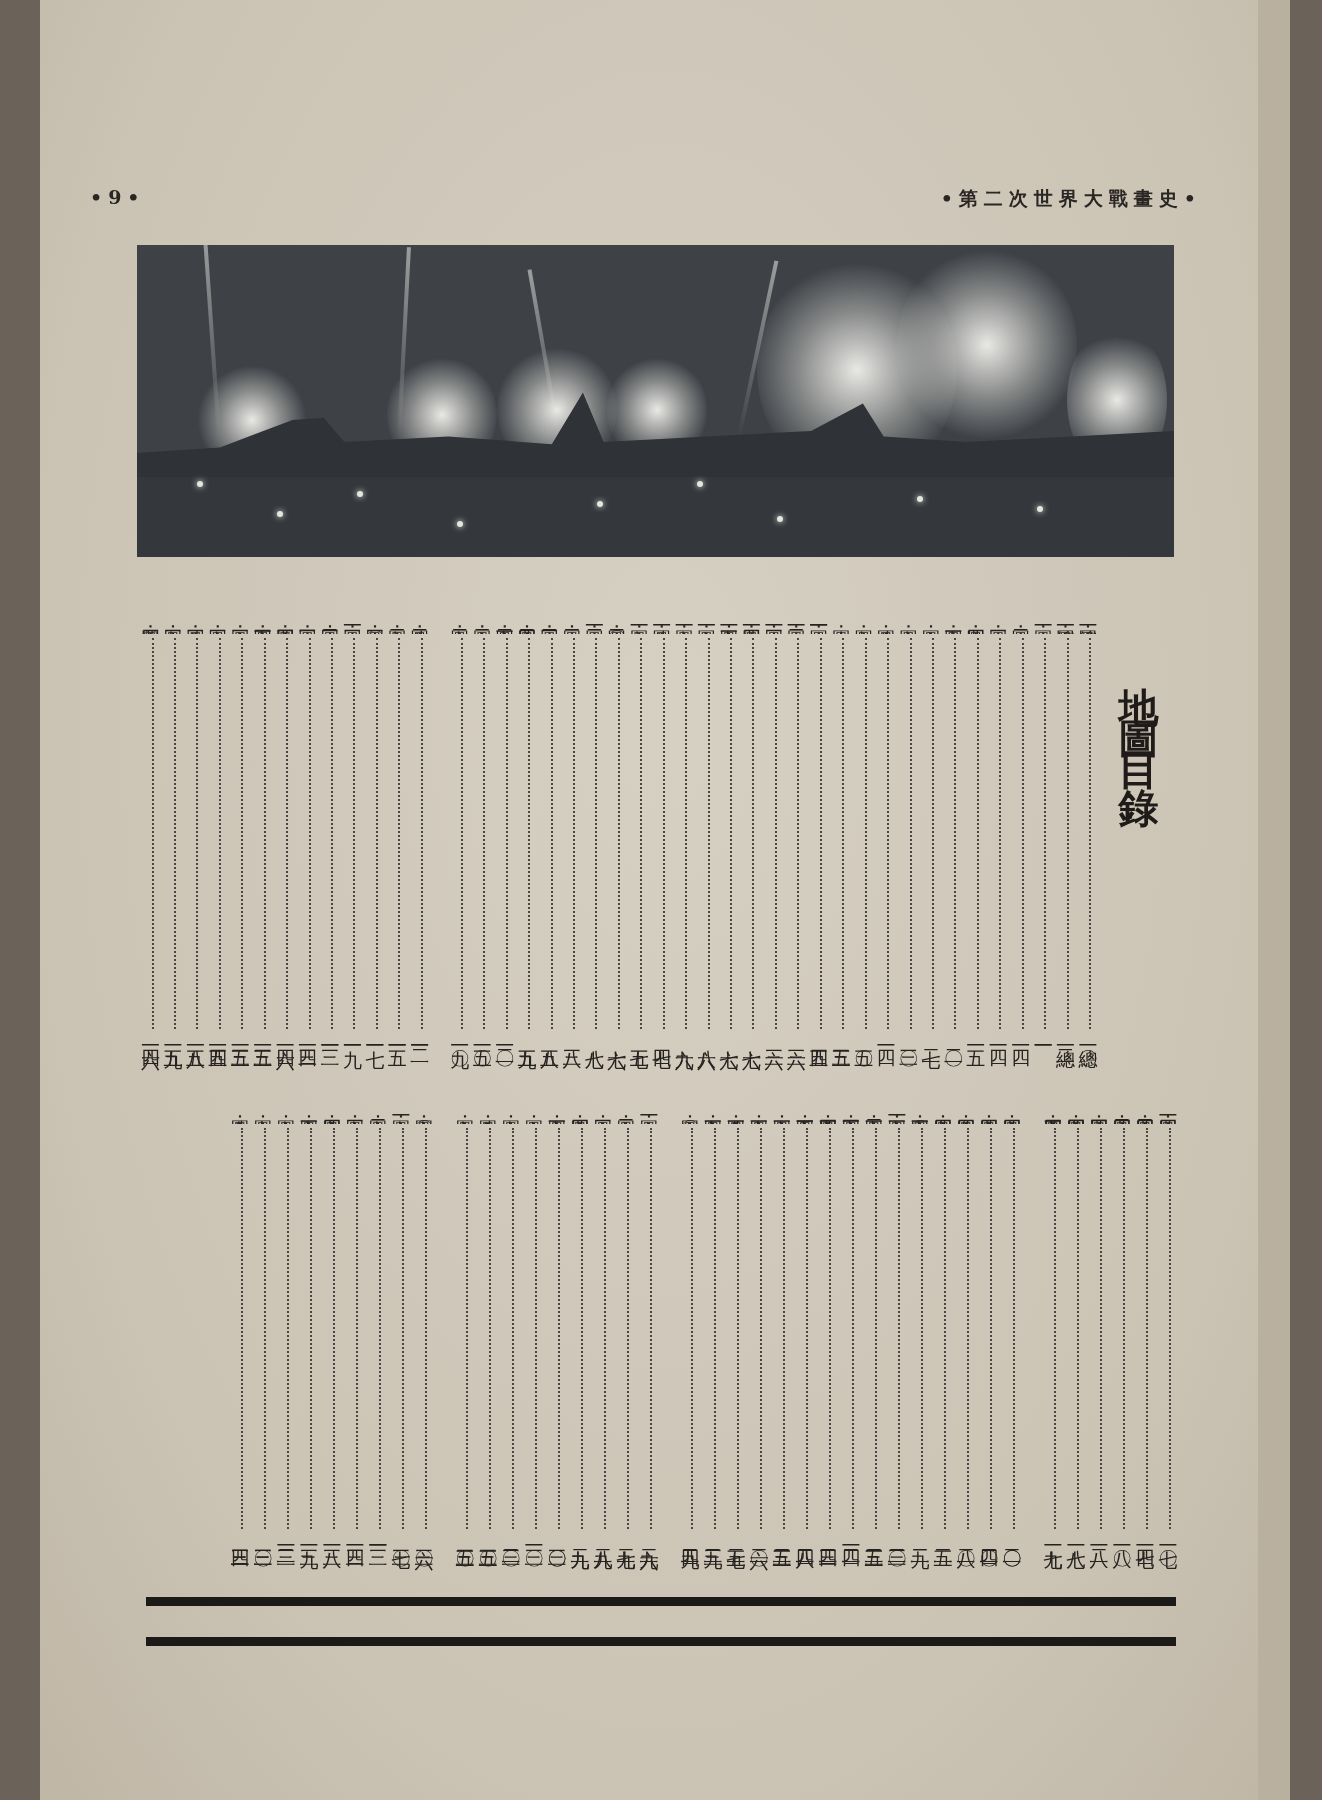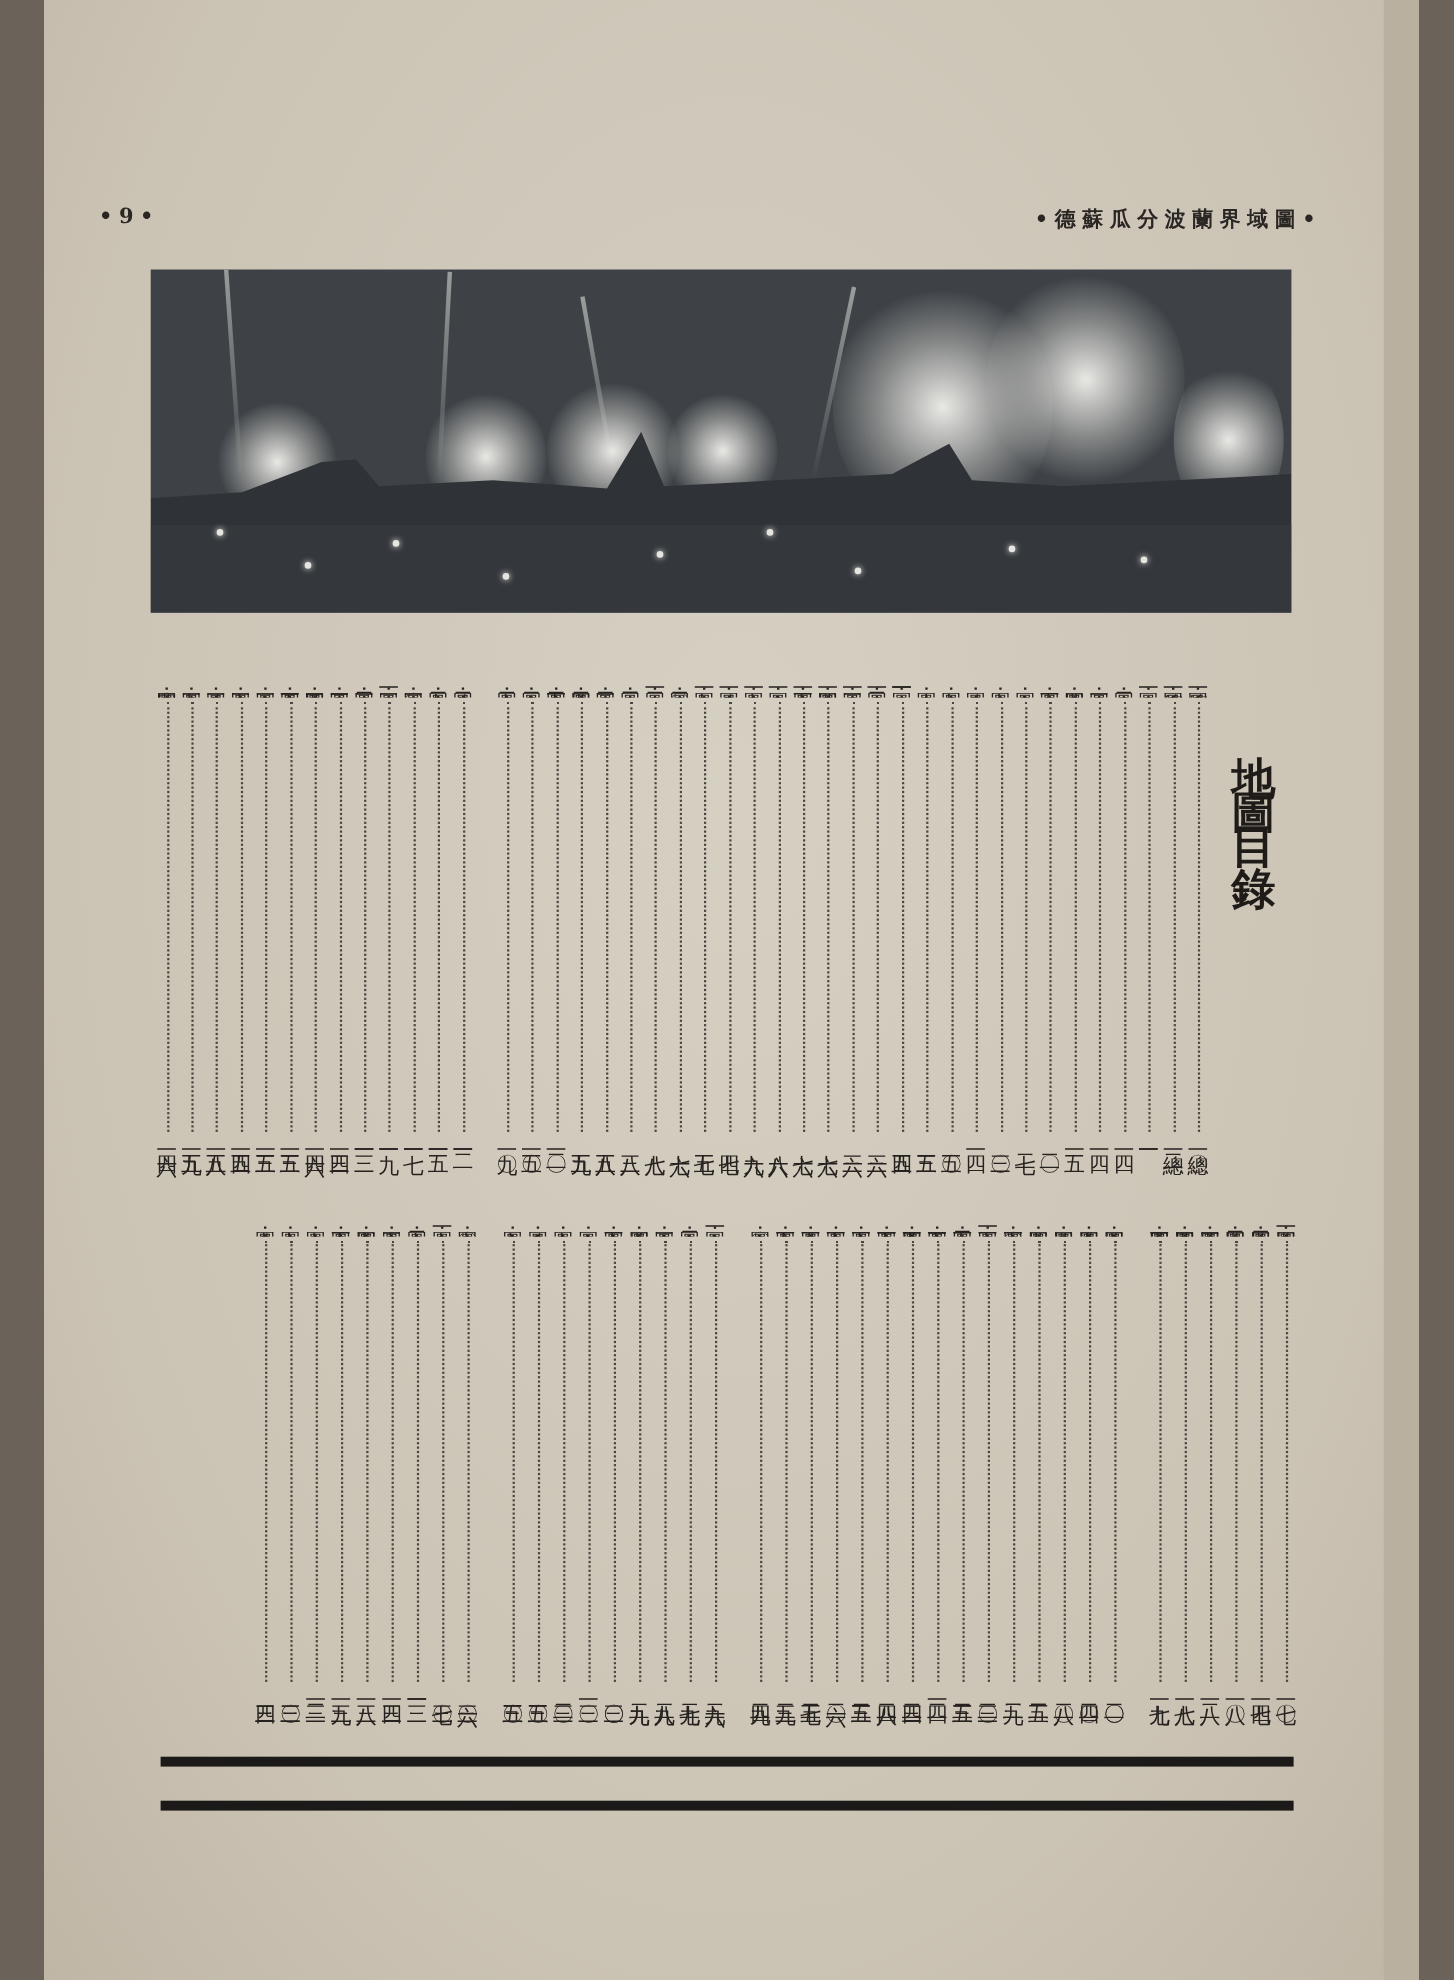--- a/index.html
+++ b/index.html
@@ -29,21 +29,21 @@
   .rule{position:absolute;left:146px;width:1030px;height:9px;background:#1c1a19;}
 </style>
 </head>
 <body>
 
 <div class="page">
   <div class="page-edge"></div>
 </div>
 
 <div class="hdr hdr-left">•9•</div>
-<div class="hdr hdr-right">•德蘇瓜分波蘭界域圖•</div>
+<div class="hdr hdr-right">•第二次世界大戰畫史•</div>
 
 <div class="photo">
   <div class="beam" style="left:80px;bottom:120px;height:200px;transform:rotate(-4deg);"></div>
   <div class="beam" style="left:260px;bottom:120px;height:190px;transform:rotate(3deg);"></div>
   <div class="beam" style="left:420px;bottom:120px;height:170px;transform:rotate(-10deg);"></div>
   <div class="beam" style="left:600px;bottom:120px;height:180px;transform:rotate(12deg);"></div>
   <div class="glow" style="left:60px;top:120px;width:110px;height:110px;"></div>
   <div class="glow" style="left:250px;top:110px;width:110px;height:120px;"></div>
   <div class="glow" style="left:360px;top:100px;width:120px;height:130px;"></div>
   <div class="glow" style="left:470px;top:110px;width:100px;height:110px;"></div>

